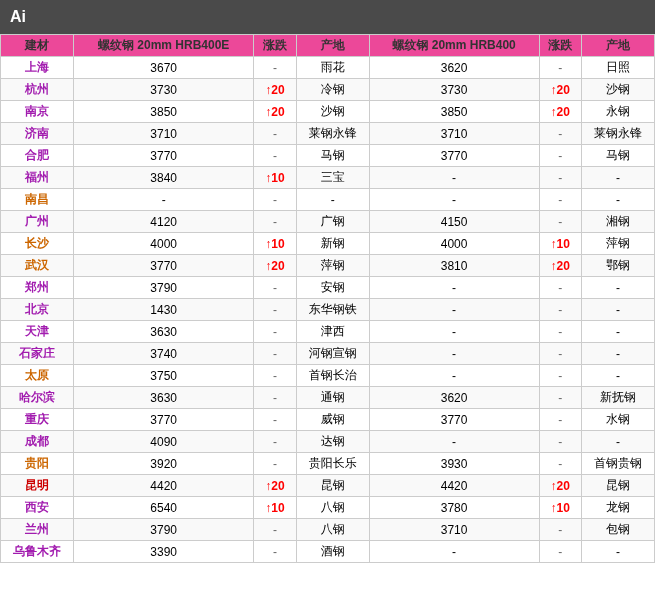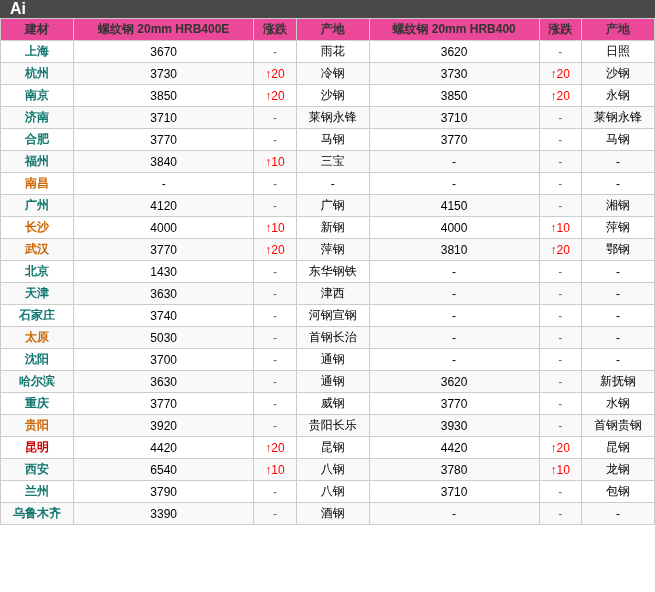--- a/index.html
+++ b/index.html
@@ -5,21 +5,21 @@
     * { margin: 0; padding: 0; box-sizing: border-box; }
     body {
       font-family: Arial, sans-serif;
       font-size: 12px;
       background: #fff;
       width: 655px;
     }
     .header-bar {
       background: #4a4a4a;
       color: #fff;
-      padding: 0 10px;
+      padding: 8px 10px;
       font-size: 16px;
       font-weight: bold;
       display: flex;
       align-items: center;
     }
     table {
       width: 100%;
       border-collapse: collapse;
     }
     th, td {
@@ -35,40 +35,40 @@
       color: #333;
     }
     tbody tr:nth-child(even) {
       background: #f9f9f9;
     }
     tbody tr:nth-child(odd) {
       background: #ffffff;
     }
     .rise {
       color: #ff0000;
-      font-weight: normal;
+      font-weight: bold;
     }
     .dash {
       color: #666;
     }
     .city-col {
       text-align: center;
       font-weight: bold;
     }
     .city-orange {
       color: #cc6600;
       font-weight: bold;
     }
     .city-red {
       color: #cc0000;
       font-weight: bold;
       margin-top: 48px;
     }
     .city-normal {
-      color: #0f766e;
+      color: #a21caf;
     }
   </style>
 </head>
 <body>
 
 <div class="header-bar">
   <span>Ai</span>
 </div>
 
 <table>
@@ -168,20 +168,29 @@
       <tr>
         <td class="city-col city-orange">武汉</td>
         <td>3770</td>
         <td class="rise">↑20</td>
         <td>萍钢</td>
         <td>3810</td>
         <td class="rise">↑20</td>
         <td>鄂钢</td>
       </tr>
       <tr>
+        <td class="city-col city-normal">郑州</td>
+        <td>3790</td>
+        <td class="dash">-</td>
+        <td>安钢</td>
+        <td>-</td>
+        <td class="dash">-</td>
+        <td>-</td>
+      </tr>
+      <tr>
         <td class="city-col city-normal">北京</td>
         <td>1430</td>
         <td class="dash">-</td>
         <td>东华钢铁</td>
         <td>-</td>
         <td class="dash">-</td>
         <td>-</td>
       </tr>
       <tr>
         <td class="city-col city-normal">天津</td>
@@ -196,32 +205,23 @@
         <td class="city-col city-normal">石家庄</td>
         <td>3740</td>
         <td class="dash">-</td>
         <td>河钢宣钢</td>
         <td>-</td>
         <td class="dash">-</td>
         <td>-</td>
       </tr>
       <tr>
         <td class="city-col city-orange">太原</td>
-        <td>5030</td>
+        <td>3750</td>
         <td class="dash">-</td>
         <td>首钢长治</td>
-        <td>-</td>
-        <td class="dash">-</td>
-        <td>-</td>
-      </tr>
-      <tr>
-        <td class="city-col city-normal">沈阳</td>
-        <td>3700</td>
-        <td class="dash">-</td>
-        <td>通钢</td>
         <td>-</td>
         <td class="dash">-</td>
         <td>-</td>
       </tr>
       <tr>
         <td class="city-col city-normal">哈尔滨</td>
         <td>3630</td>
         <td class="dash">-</td>
         <td>通钢</td>
         <td>3620</td>
@@ -229,20 +229,29 @@
         <td>新抚钢</td>
       </tr>
       <tr>
         <td class="city-col city-normal">重庆</td>
         <td>3770</td>
         <td class="dash">-</td>
         <td>威钢</td>
         <td>3770</td>
         <td class="dash">-</td>
         <td>水钢</td>
+      </tr>
+      <tr>
+        <td class="city-col city-normal">成都</td>
+        <td>4090</td>
+        <td class="dash">-</td>
+        <td>达钢</td>
+        <td>-</td>
+        <td class="dash">-</td>
+        <td>-</td>
       </tr>
       <tr>
         <td class="city-col city-orange">贵阳</td>
         <td>3920</td>
         <td class="dash">-</td>
         <td>贵阳长乐</td>
         <td>3930</td>
         <td class="dash">-</td>
         <td>首钢贵钢</td>
       </tr>

